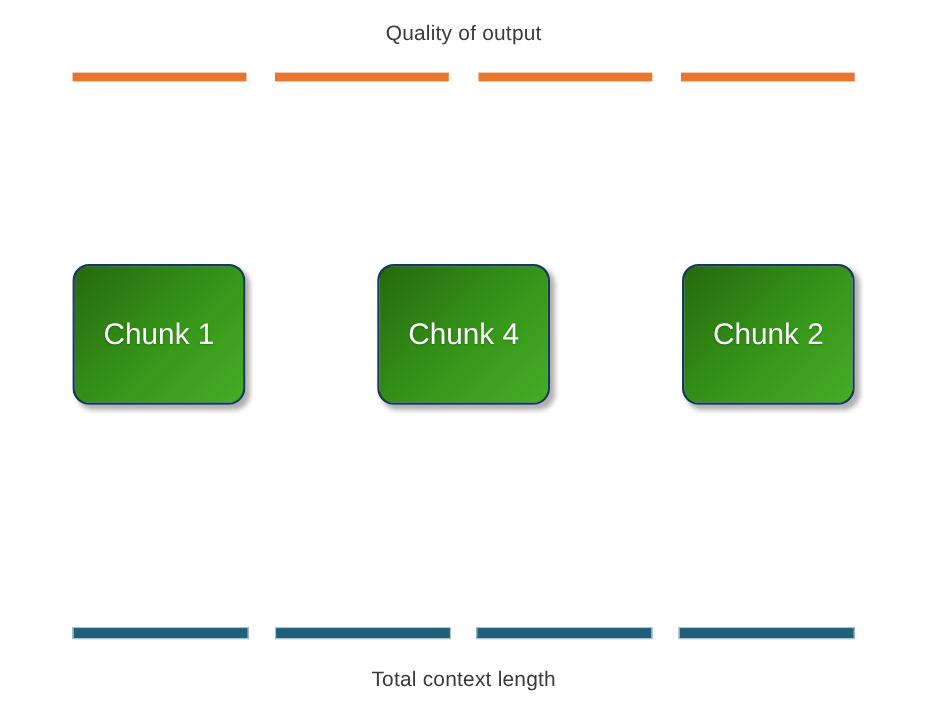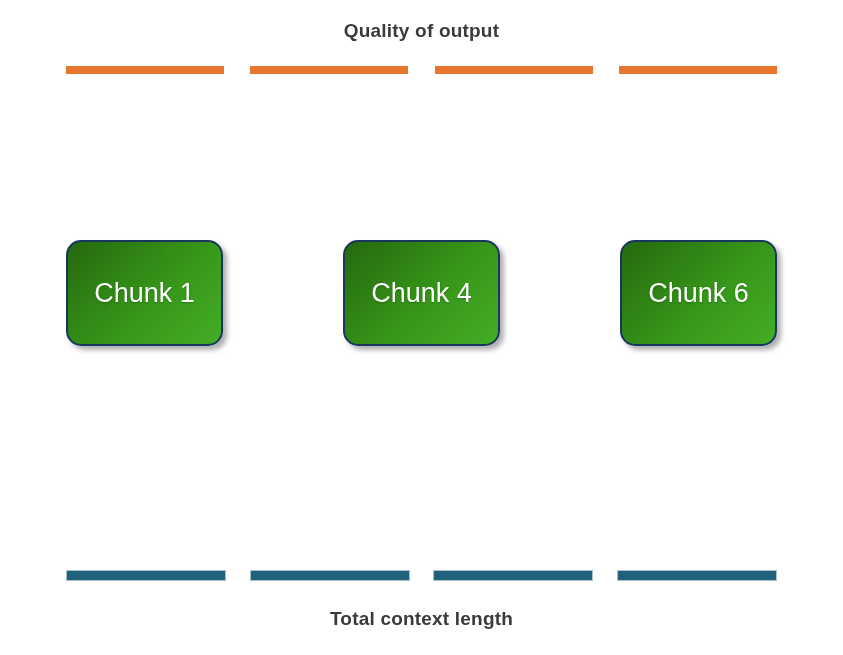--- a/index.html
+++ b/index.html
@@ -16,21 +16,20 @@
     overflow: hidden;
   }
   .axis-label {
     position: absolute;
     left: 0;
     width: 100%;
     text-align: center;
     font-size: 19px;
     color: var(--label_text, #3a3a3a);
     letter-spacing: 0.2px;
-    font-weight: bold;
   }
   .axis-label.top { top: 20px; }
   .axis-label.bottom { top: 608px; }
 
   .bar-row {
     position: absolute;
     left: 66px;
     width: 711px;
     display: flex;
     justify-content: space-between;
@@ -55,21 +54,21 @@
     position: absolute;
     left: 66px;
     top: 240px;
     width: 711px;
     display: flex;
     justify-content: space-between;
   }
   .chunk {
     box-sizing: border-box;
     width: 157px;
-    height: 106px;
+    height: 128px;
     border: 2px solid var(--chunk_border, #17375e);
     border-radius: 15px;
     background: linear-gradient(
       135deg,
       var(--chunk_grad_start, #26690e) 0%,
       var(--chunk_grad_mid, #369619) 55%,
       var(--chunk_grad_end, #45ad26) 100%
     );
     box-shadow: 4px 4px 5px rgba(110, 110, 110, 0.55);
     display: flex;
@@ -98,21 +97,21 @@
   </div>
 
   <div class="chunk-row">
     <div class="chunk">
       <span class="chunk-label">Chunk 1</span>
     </div>
     <div class="chunk">
       <span class="chunk-label">Chunk 4</span>
     </div>
     <div class="chunk">
-      <span class="chunk-label">Chunk 6</span>
+      <span class="chunk-label">Chunk 2</span>
     </div>
   </div>
 
   <div class="bar-row bottom">
     <div class="context-bar"></div>
     <div class="context-bar"></div>
     <div class="context-bar"></div>
     <div class="context-bar"></div>
   </div>
 

